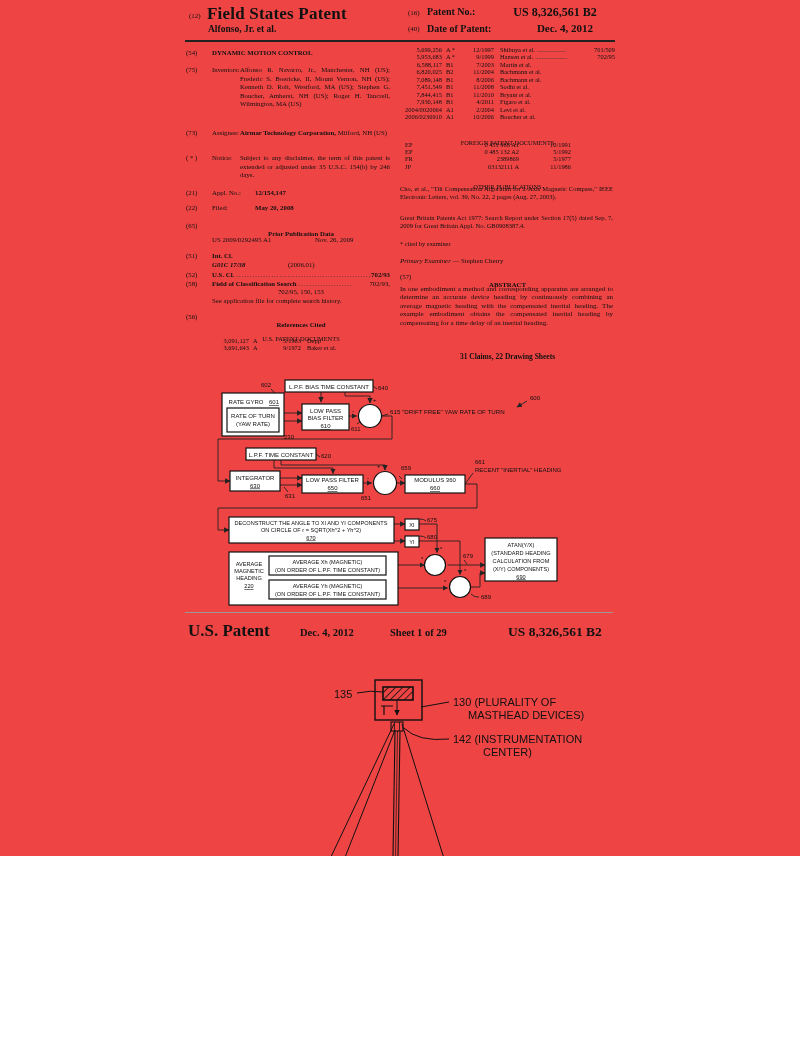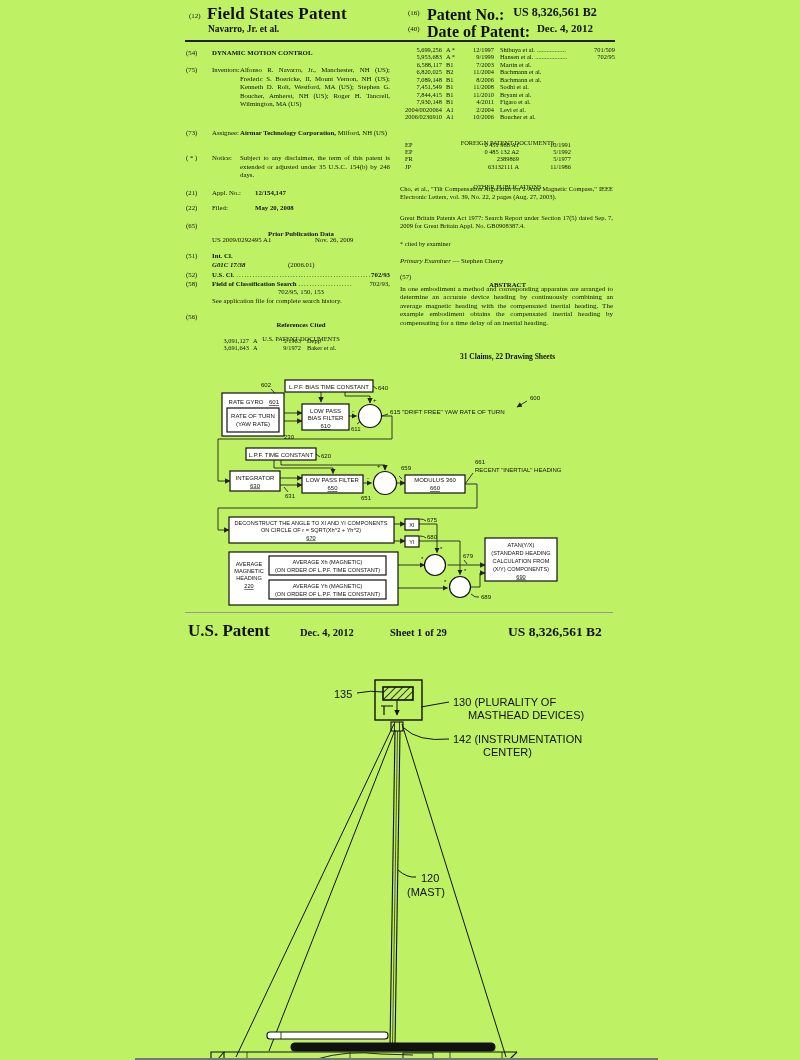--- a/index.html
+++ b/index.html
@@ -1,28 +1,28 @@
 <!DOCTYPE html>
 <html><head>
 <meta charset="utf-8">
 <style>
   html,body{margin:0;padding:0;background:#fff;}
-  #page{position:relative;width:800px;height:1060px;background:#bef264;color:#111;
+  #page{position:relative;width:800px;height:856px;background:#ef4444;color:#111;
         font-family:"Liberation Serif",serif;overflow:hidden;text-decoration:underline;}
   .abs{position:absolute;}
   .b{font-weight:bold;}
   .i{font-style:italic;}
   .ctr{text-align:center;margin-top:8px;}
   .rt{text-align:center;}
   .just{text-align:justify;}
   
   .code{font-size:7px;}
   .ptitle{font-size:17px;font-weight:bold;letter-spacing:.2px;}
   .pauth{font-size:9.5px;font-weight:bold;}
-  .hlabel{font-size:16px;font-weight:bold;}
+  .hlabel{font-size:10px;font-weight:bold;}
   .hval{font-size:12px;font-weight:bold;}
   .rule{position:absolute;background:#222;}
   
   .f{font-size:6.8px;line-height:8.6px;}
   .fd{font-size:6.4px;line-height:7.4px;}
   .cit-row{display:flex;font-size:6.4px;line-height:7.45px;}
   .c-num{width:44px;text-align:right;}
   .c-kind{width:20px;padding-left:4px;}
   .c-date{width:28px;text-align:right;}
   .c-name{padding-left:6px;}
@@ -46,21 +46,21 @@
   .u{text-decoration:underline;}
   .boatlbl{font-size:11px;text-anchor:start;}
 </style>
 </head>
 <body>
 
 <div id="page">
 
   <span class="abs code" style="left:189px;top:12px;">(12)</span>
   <span class="abs ptitle" style="left:207px;top:4px;">Field States Patent</span>
-  <span class="abs pauth" style="left:208px;top:24px;">Navarro, Jr. et al.</span>
+  <span class="abs pauth" style="left:208px;top:24px;">Alfonso, Jr. et al.</span>
 
   <span class="abs code" style="left:408px;top:9px;">(16)</span>
   <span class="abs hlabel" style="left:427px;top:6px;">Patent No.:</span>
   <span class="abs hval rt" style="left:495px;top:5px;width:120px;">US 8,326,561 B2</span>
   <span class="abs code" style="left:408px;top:25px;">(40)</span>
   <span class="abs hlabel" style="left:427px;top:23px;">Date of Patent:</span>
   <span class="abs hlabel rt" style="left:515px;top:22px;width:100px;font-size:11px;">Dec. 4, 2012</span>
 
   <div class="rule" style="left:185px;top:40px;width:430px;height:2px;"></div>
 

